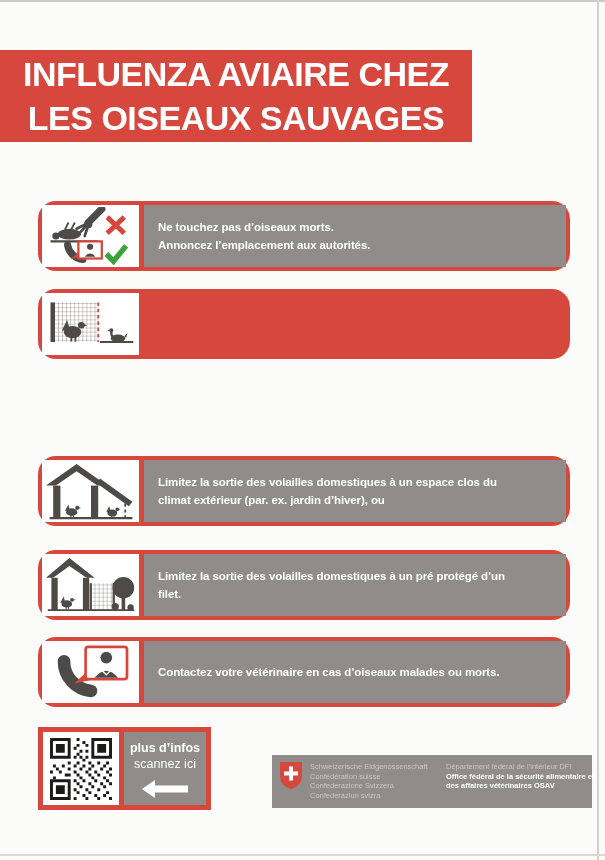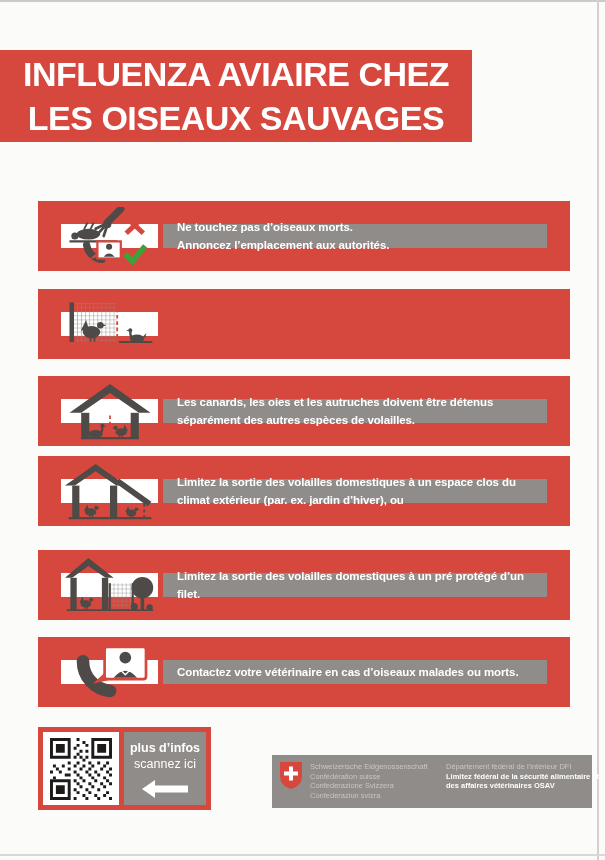--- a/index.html
+++ b/index.html
@@ -19,21 +19,21 @@
   .scan-edge-bottom{position:absolute;top:854px;left:0;right:0;height:2px;background:#d9d8d7;}
 
   .header{
     position:absolute;left:0;top:50px;width:472px;height:92px;background:var(--red);
     color:#fff;text-align:center;font-weight:bold;font-size:34px;line-height:44px;
     letter-spacing:-0.5px;padding-top:2px;box-sizing:border-box;
   }
 
   .row{
     position:absolute;left:38px;width:532px;height:70px;background:var(--red);
-    display:flex;padding:23px;box-sizing:border-box;
+    display:flex;padding:4px;box-sizing:border-box;border-radius:18px;
   }
   .iconbox{
     width:97px;flex:none;background:#fff;margin-right:5px;
     display:flex;align-items:center;justify-content:center;
   }
   .textbox{
     flex:1;background:var(--gray);color:#fff;font-weight:bold;
     font-size:11.5px;line-height:18px;letter-spacing:-0.1px;
     display:flex;align-items:center;padding:4px 8px 4px 14px;
     white-space:pre-line;box-sizing:border-box;
@@ -137,35 +137,20 @@
         <rect x="5" y="8" width="5" height="44" fill="#4d4a47"></rect>
         <rect x="10" y="8" width="48" height="44" fill="url(#mesh)"></rect>
         <use href="#chicken" transform="translate(16,26) scale(1.5)"></use>
         <path d="M58,8 V52" stroke="#d6483e" stroke-width="2" stroke-dasharray="4,3" fill="none"></path>
         <path d="M60,52 H97" stroke="#4d4a47" stroke-width="2"></path>
         <use href="#duck" transform="translate(68,36.5)"></use>
       </svg>
     </div>
   </div>
 
-  <div class="row" style="top:376px">
-    <div class="iconbox">
-      <svg width="90" height="58" viewBox="0 0 100 64">
-        <polygon points="50,2 95,34 82,34 50,12 18,34 5,34" fill="#4d4a47"></polygon>
-        <rect x="18" y="34" width="9" height="28" fill="#4d4a47"></rect>
-        <rect x="73" y="34" width="9" height="28" fill="#4d4a47"></rect>
-        <path d="M50,37 V60" stroke="#d6483e" stroke-width="2" stroke-dasharray="4,3" fill="none"></path>
-        <path d="M18,62 H82" stroke="#4d4a47" stroke-width="2.5"></path>
-        <use href="#duck" transform="translate(46,46) scale(-1,1)"></use>
-        <use href="#chicken" transform="translate(71,46) scale(-0.95,0.95)"></use>
-      </svg>
-    </div>
-    <div class="textbox">Les canards, les oies et les autruches doivent être détenus
-séparément des autres espèces de volailles.</div>
-  </div>
 
   <div class="row" style="top:456px">
     <div class="iconbox">
       <svg width="90" height="58" viewBox="0 0 100 64">
         <polygon points="34,2 68,26 57,26 34,10 11,26 0,26" fill="#4d4a47"></polygon>
         <polygon points="60,18 96,44 92,49 56,23" fill="#4d4a47"></polygon>
         <rect x="8" y="26" width="8" height="36" fill="#4d4a47"></rect>
         <rect x="50" y="26" width="8" height="36" fill="#4d4a47"></rect>
         <path d="M88,46 V62" stroke="#4d4a47" stroke-width="2" stroke-dasharray="3.5,3" fill="none"></path>
         <path d="M4,62 H96" stroke="#4d4a47" stroke-width="2.5"></path>
@@ -242,17 +227,17 @@
       <rect x="4" y="9.5" width="14" height="4" fill="#fff"></rect>
     </svg>
     <div class="conf">
       <div>Schweizerische Eidgenossenschaft</div>
       <div>Confédération suisse</div>
       <div>Confederazione Svizzera</div>
       <div>Confederaziun svizra</div>
     </div>
     <div class="dept">
       <div>Département fédéral de l’intérieur DFI</div>
-      <div class="bold">Limitez fédéral de la sécurité alimentaire et</div>
+      <div class="bold">Office fédéral de la sécurité alimentaire et</div>
       <div class="bold">des affaires vétérinaires OSAV</div>
     </div>
   </div>
 </div>
 
 </body></html>

